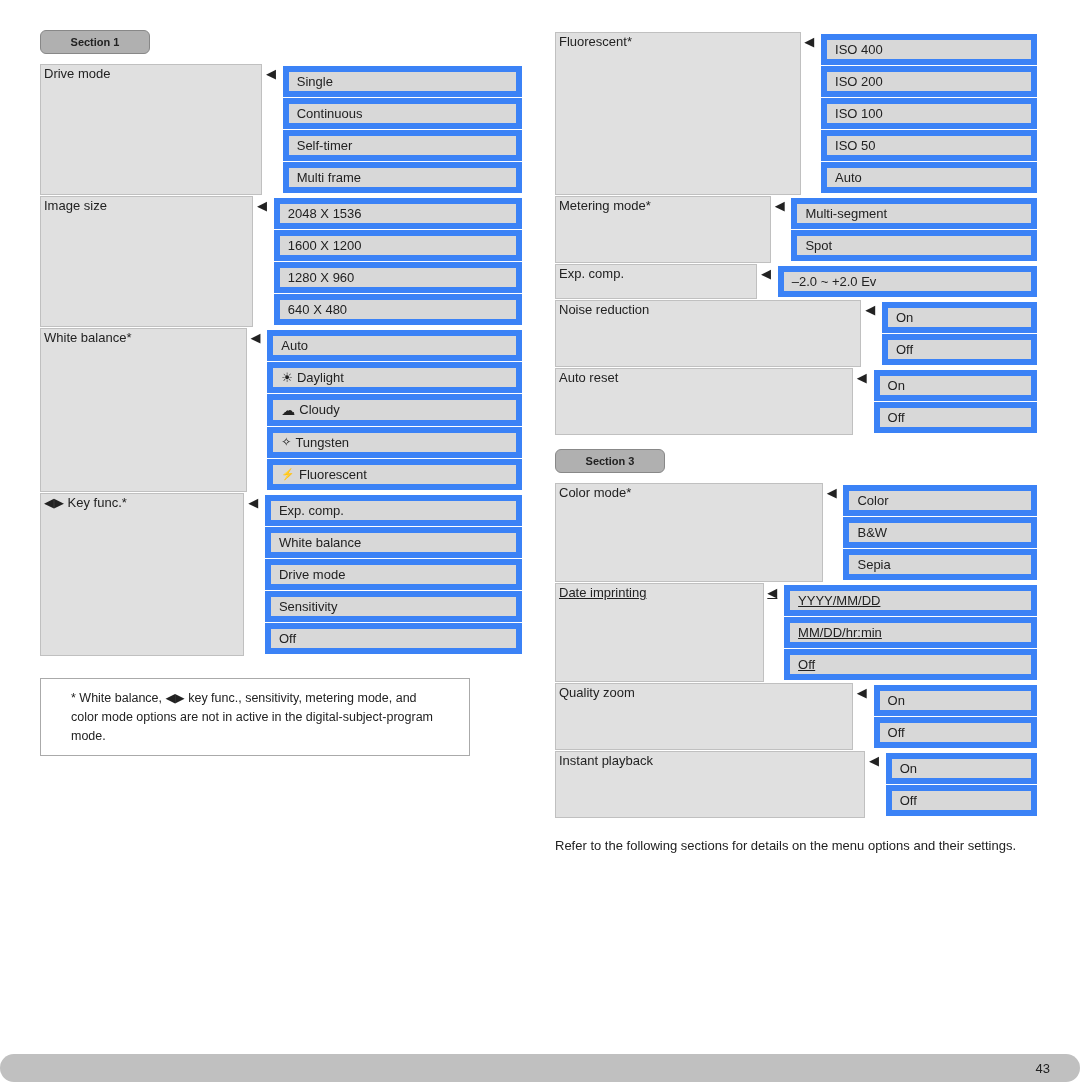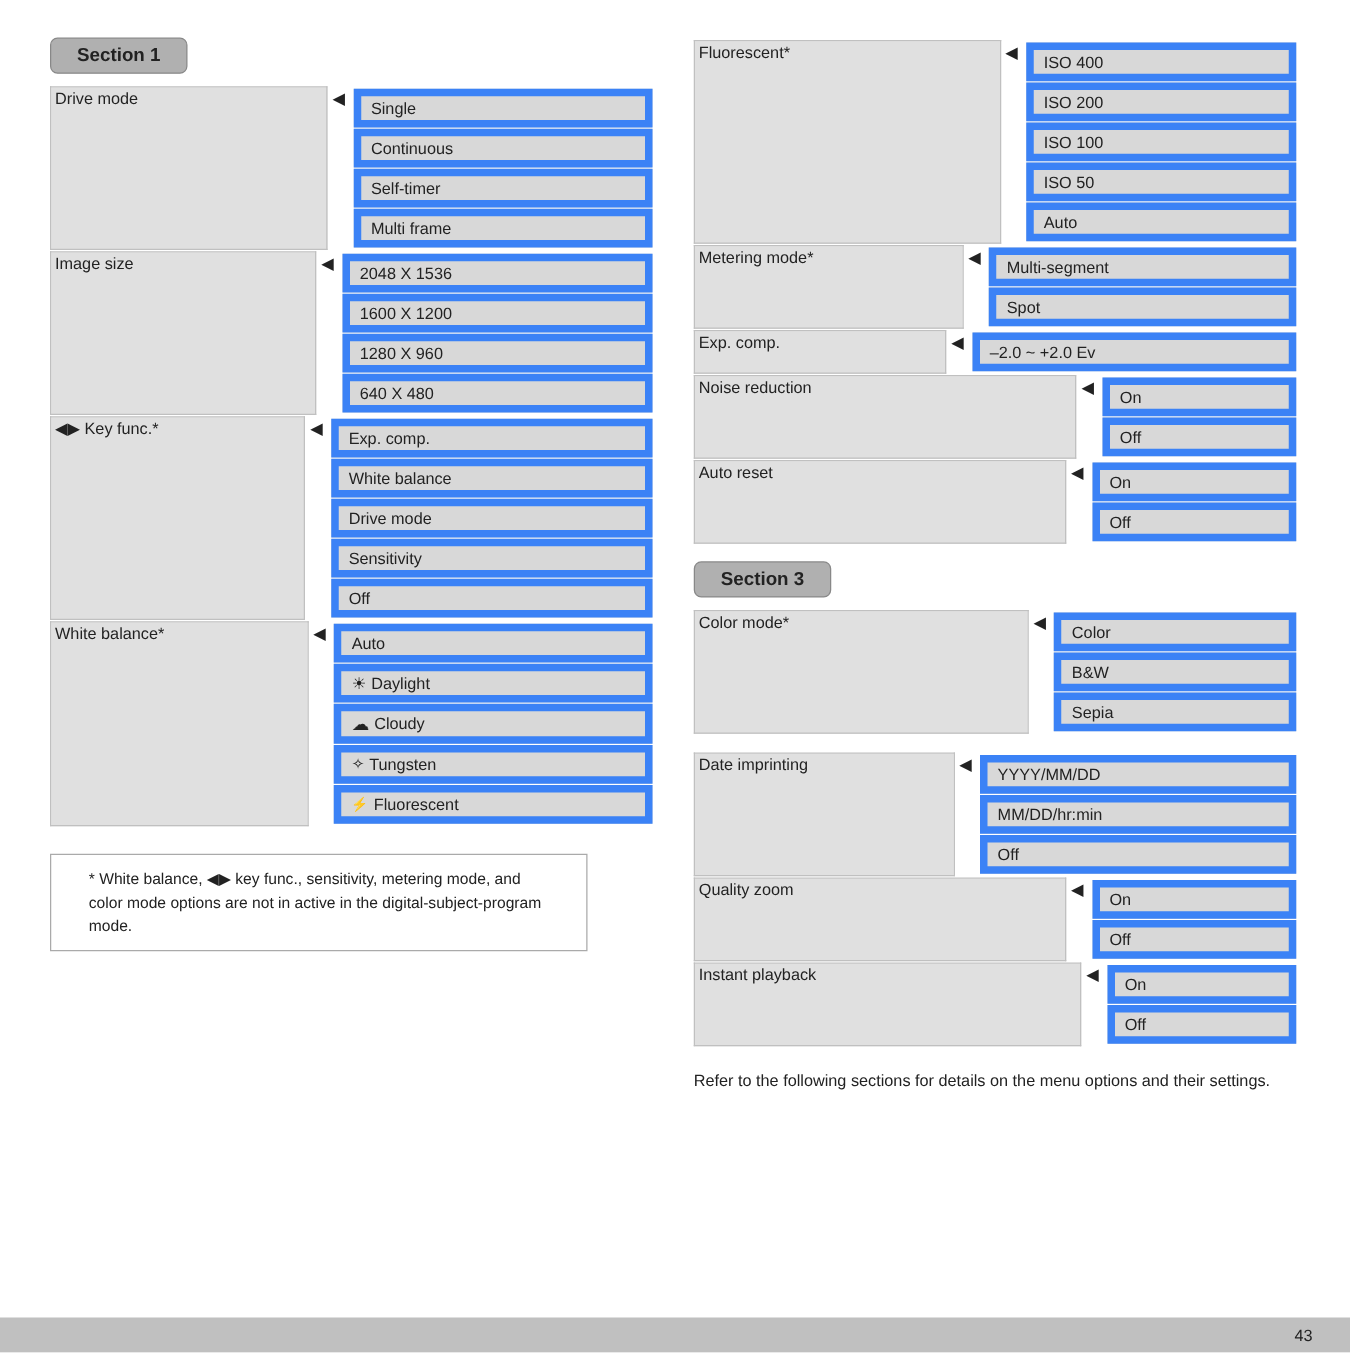--- a/index.html
+++ b/index.html
@@ -27,21 +27,21 @@
     }
     .column {
       flex: 1;
     }
     
     .section-header {
       background: #b0b0b0;
       border: 1.5px solid #888;
       border-radius: 6px;
       text-align: center;
-      font-size: 15px;
+      font-size: 11px;
       font-weight: bold;
       padding: 5px 18px;
       display: inline-block;
       min-width: 110px;
       margin-bottom: 4px;
     }
     
     .menu-table {
       width: 100%;
       border-collapse: collapse;
@@ -107,20 +107,21 @@
       bottom: 0;
       left: 0;
       width: 100%;
       height: 28px;
       background: #c0c0c0;
       display: flex;
       align-items: center;
       justify-content: flex-end;
       padding-right: 30px;
       font-size: 13px;
+      border-radius: 14px;
     }
   </style>
 </head>
 <body>
 <div class="page">
 
   <div class="columns">
 
     <div class="column">
       <div style="margin-bottom:6px;">
@@ -150,53 +151,53 @@
           <td class="options-cell">
             <div class="option-item">2048 X 1536</div>
             <div class="option-item">1600 X 1200</div>
             <div class="option-item">1280 X 960</div>
             <div class="option-item">640 X 480</div>
           </td>
         </tr>
       </tbody>
         </table>
 
-
-      <table class="menu-table" style="margin-top:1px;">
-        <tbody>
-            <tr>
-          <td class="label-cell">◀▶ Key func.*</td>
-          <td class="arrow-cell">◀</td>
-          <td class="options-cell">
-            <div class="option-item">Exp. comp.</div>
-            <div class="option-item">White balance</div>
-            <div class="option-item">Drive mode</div>
-            <div class="option-item">Sensitivity</div>
-            <div class="option-item">Off</div>
-          </td>
-        </tr>
-      </tbody>
-        </table>
 
       <table class="menu-table" style="margin-top:1px;">
         <tbody>
             <tr>
           <td class="label-cell">White balance*</td>
           <td class="arrow-cell">◀</td>
           <td class="options-cell">
             <div class="option-item">Auto</div>
             <div class="option-item"><span style="font-size:13px;">☀</span> Daylight</div>
             <div class="option-item"><span style="font-size:14px;">☁</span> Cloudy</div>
             <div class="option-item"><span style="font-size:12px;">✧</span> Tungsten</div>
             <div class="option-item"><span style="font-size:11px;">⚡</span> Fluorescent</div>
           </td>
         </tr>
       </tbody>
         </table>
 
+      <table class="menu-table" style="margin-top:1px;">
+        <tbody>
+            <tr>
+          <td class="label-cell">◀▶ Key func.*</td>
+          <td class="arrow-cell">◀</td>
+          <td class="options-cell">
+            <div class="option-item">Exp. comp.</div>
+            <div class="option-item">White balance</div>
+            <div class="option-item">Drive mode</div>
+            <div class="option-item">Sensitivity</div>
+            <div class="option-item">Off</div>
+          </td>
+        </tr>
+      </tbody>
+        </table>
+
       <div class="note-box" style="margin-top:22px;">
         <span>* White balance, ◀▶ key func., sensitivity, metering mode, and color mode options are not in active in the digital-subject-program mode.</span>
       </div>
     </div>
 
     <div class="column">
 
 
       <table class="menu-table">
         <tbody>
@@ -279,21 +280,21 @@
           <td class="options-cell">
             <div class="option-item">Color</div>
             <div class="option-item">B&amp;W</div>
             <div class="option-item">Sepia</div>
           </td>
         </tr>
       </tbody>
         </table>
 
 
-      <table class="menu-table" style="margin-top:15px;">
+      <table class="menu-table" style="margin-top:1px;text-decoration:underline;">
         <tbody>
             <tr>
           <td class="label-cell">Date imprinting</td>
           <td class="arrow-cell">◀</td>
           <td class="options-cell">
             <div class="option-item">YYYY/MM/DD</div>
             <div class="option-item">MM/DD/hr:min</div>
             <div class="option-item">Off</div>
           </td>
         </tr>

